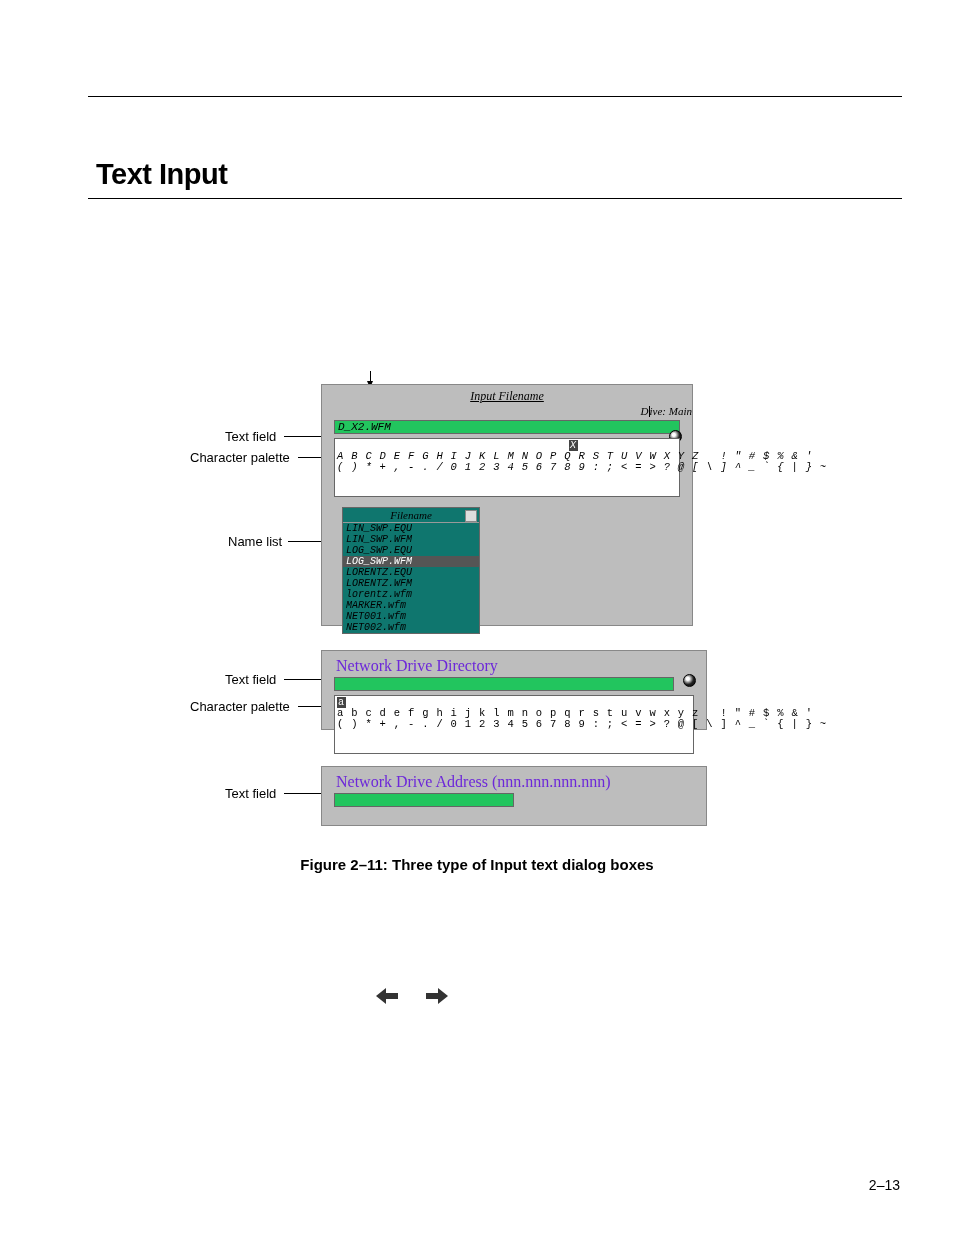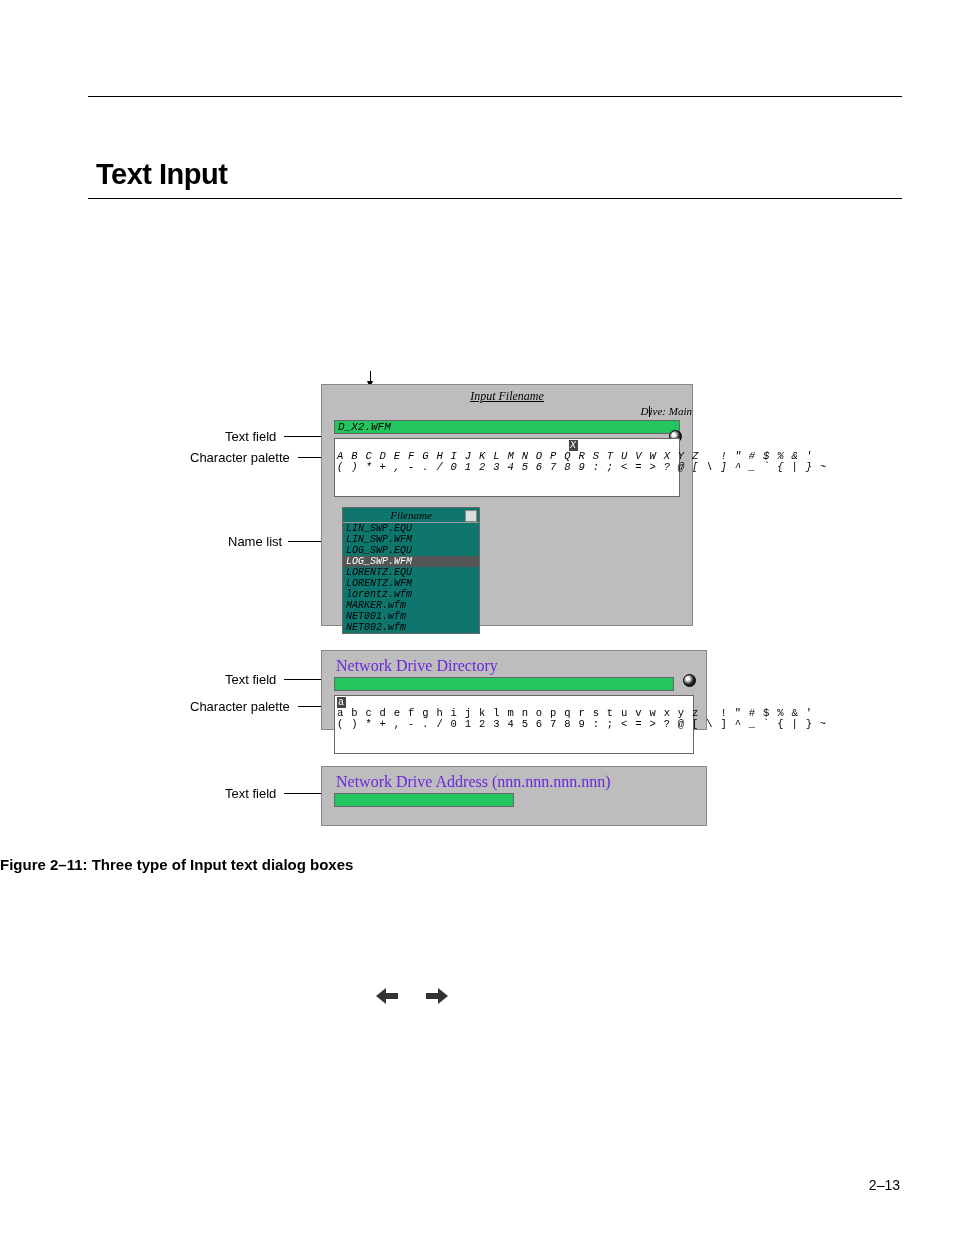--- a/index.html
+++ b/index.html
@@ -171,20 +171,21 @@
     position: absolute;
     background: #444;
     color: #fff;
     width: 9px; height: 11px;
     text-align: center;
     font-size: 10px; line-height: 11px;
   }
   .figure-caption {
     position: absolute;
     top: 856px; left: 0; width: 954px;
+    text-align: center;
     font-weight: bold;
     font-size: 15px;
   }
   .page-num {
     position: absolute;
     bottom: 42px; right: 54px;
     font-weight: normal;
     font-size: 14px;
   }
   .nav-arrows {

